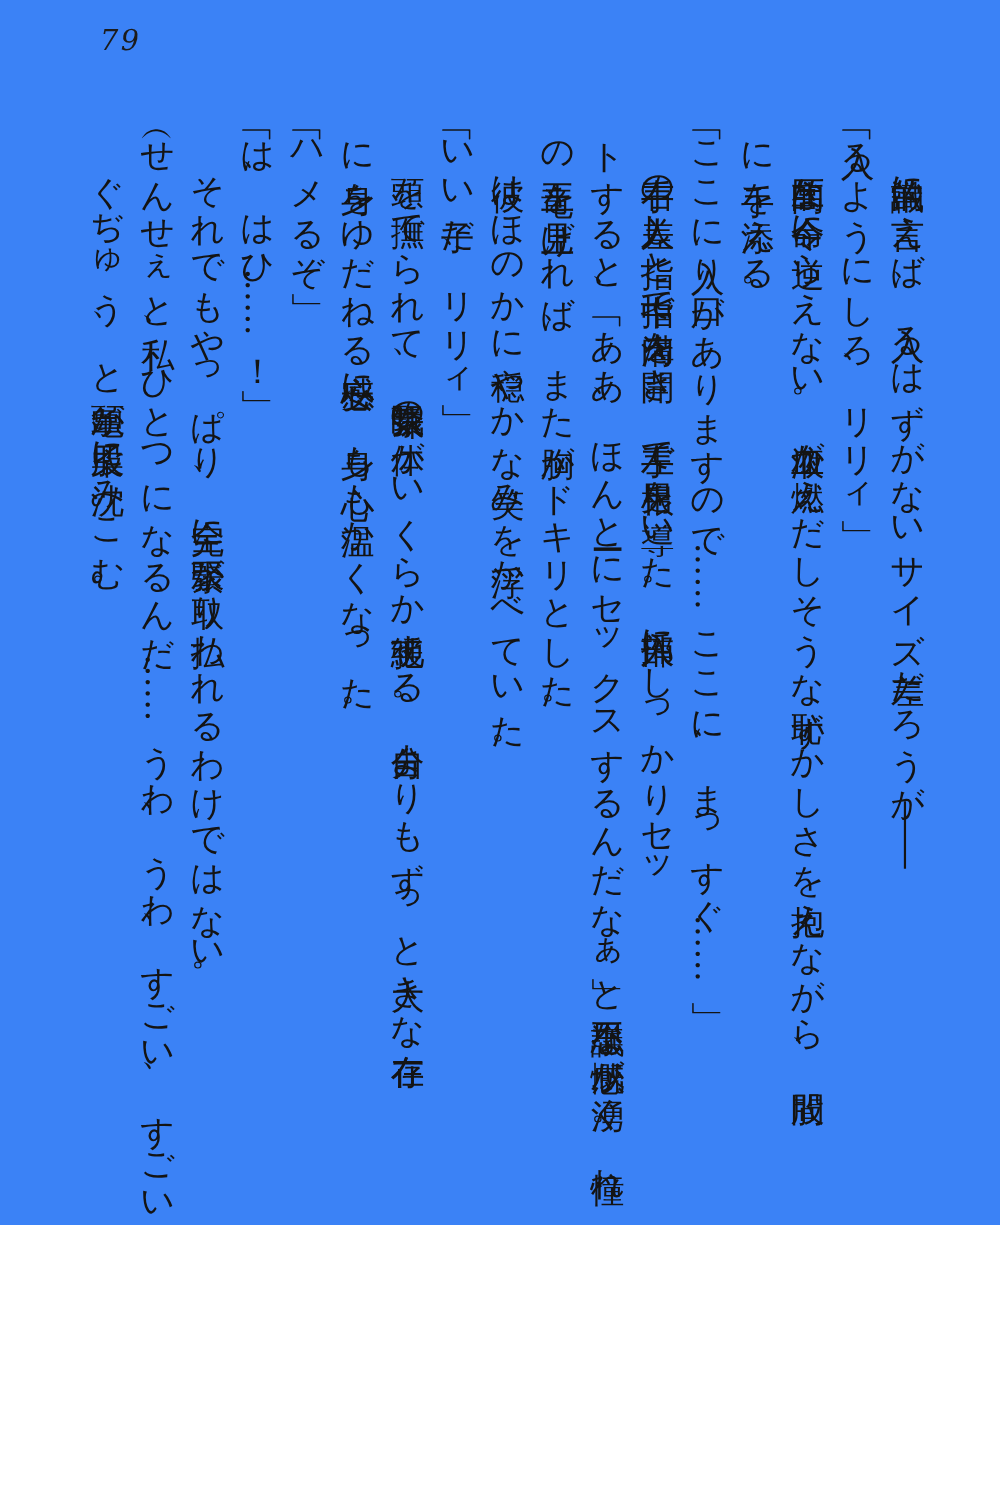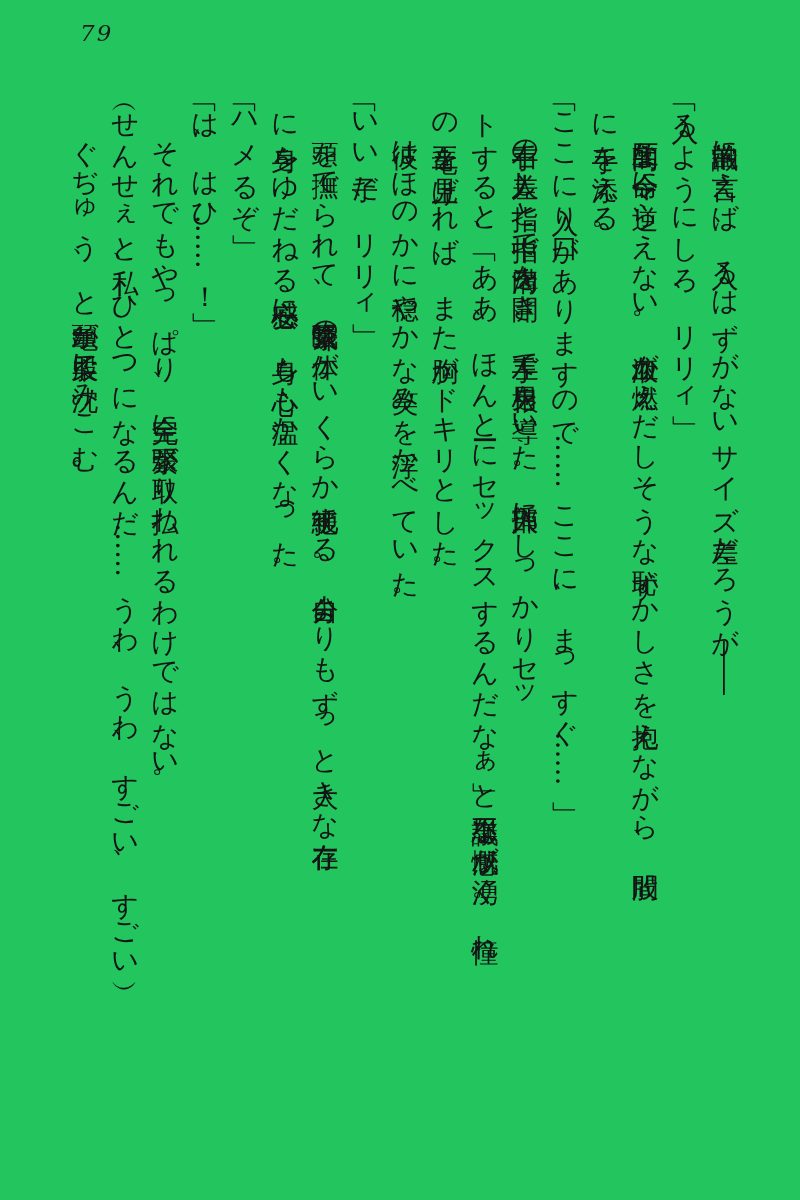--- a/index.html
+++ b/index.html
@@ -3,22 +3,22 @@
 <meta charset="utf-8">
 <style>
   html, body {
     margin: 0;
     padding: 0;
     background: #ffffff;
   }
   .page {
     position: relative;
     width: 800px;
-    height: 1200px;
-    background: #22c55e;
+    height: 980px;
+    background: #3b82f6;
     overflow: hidden;
   }
   .page-number {
     position: absolute;
     top: 20px;
     left: 80px;
     font-family: "DejaVu Serif", "Liberation Serif", serif;
     font-style: italic;
     font-size: 23px;
     letter-spacing: 2px;

